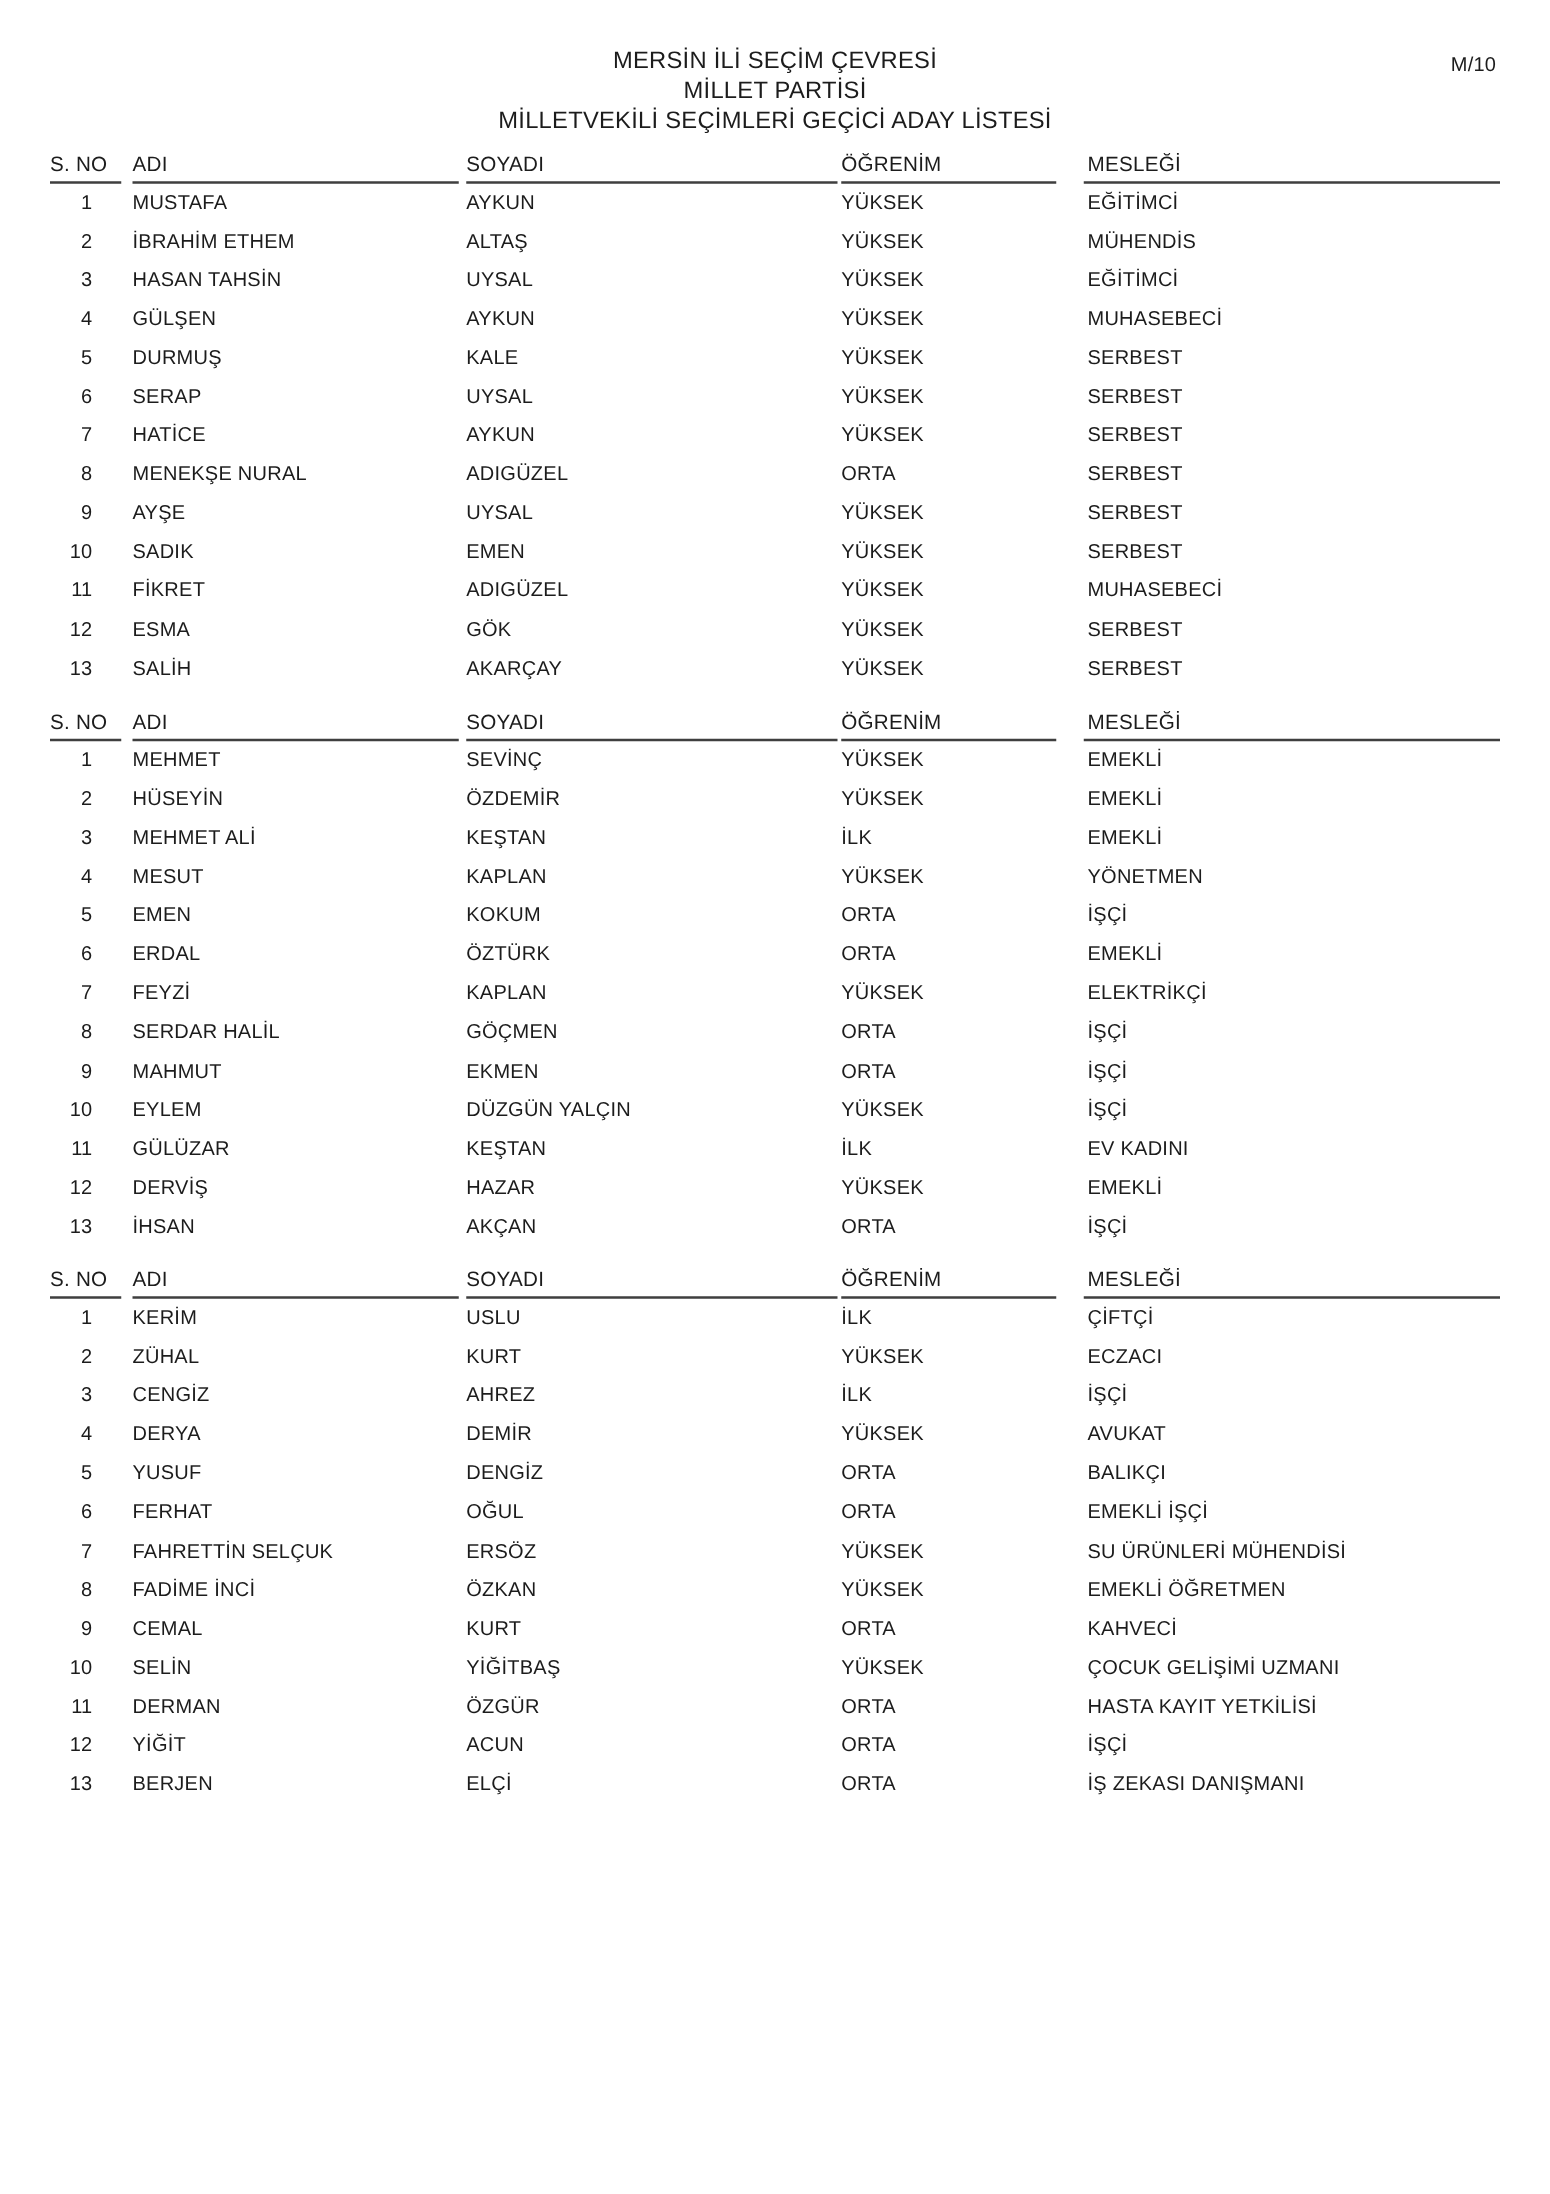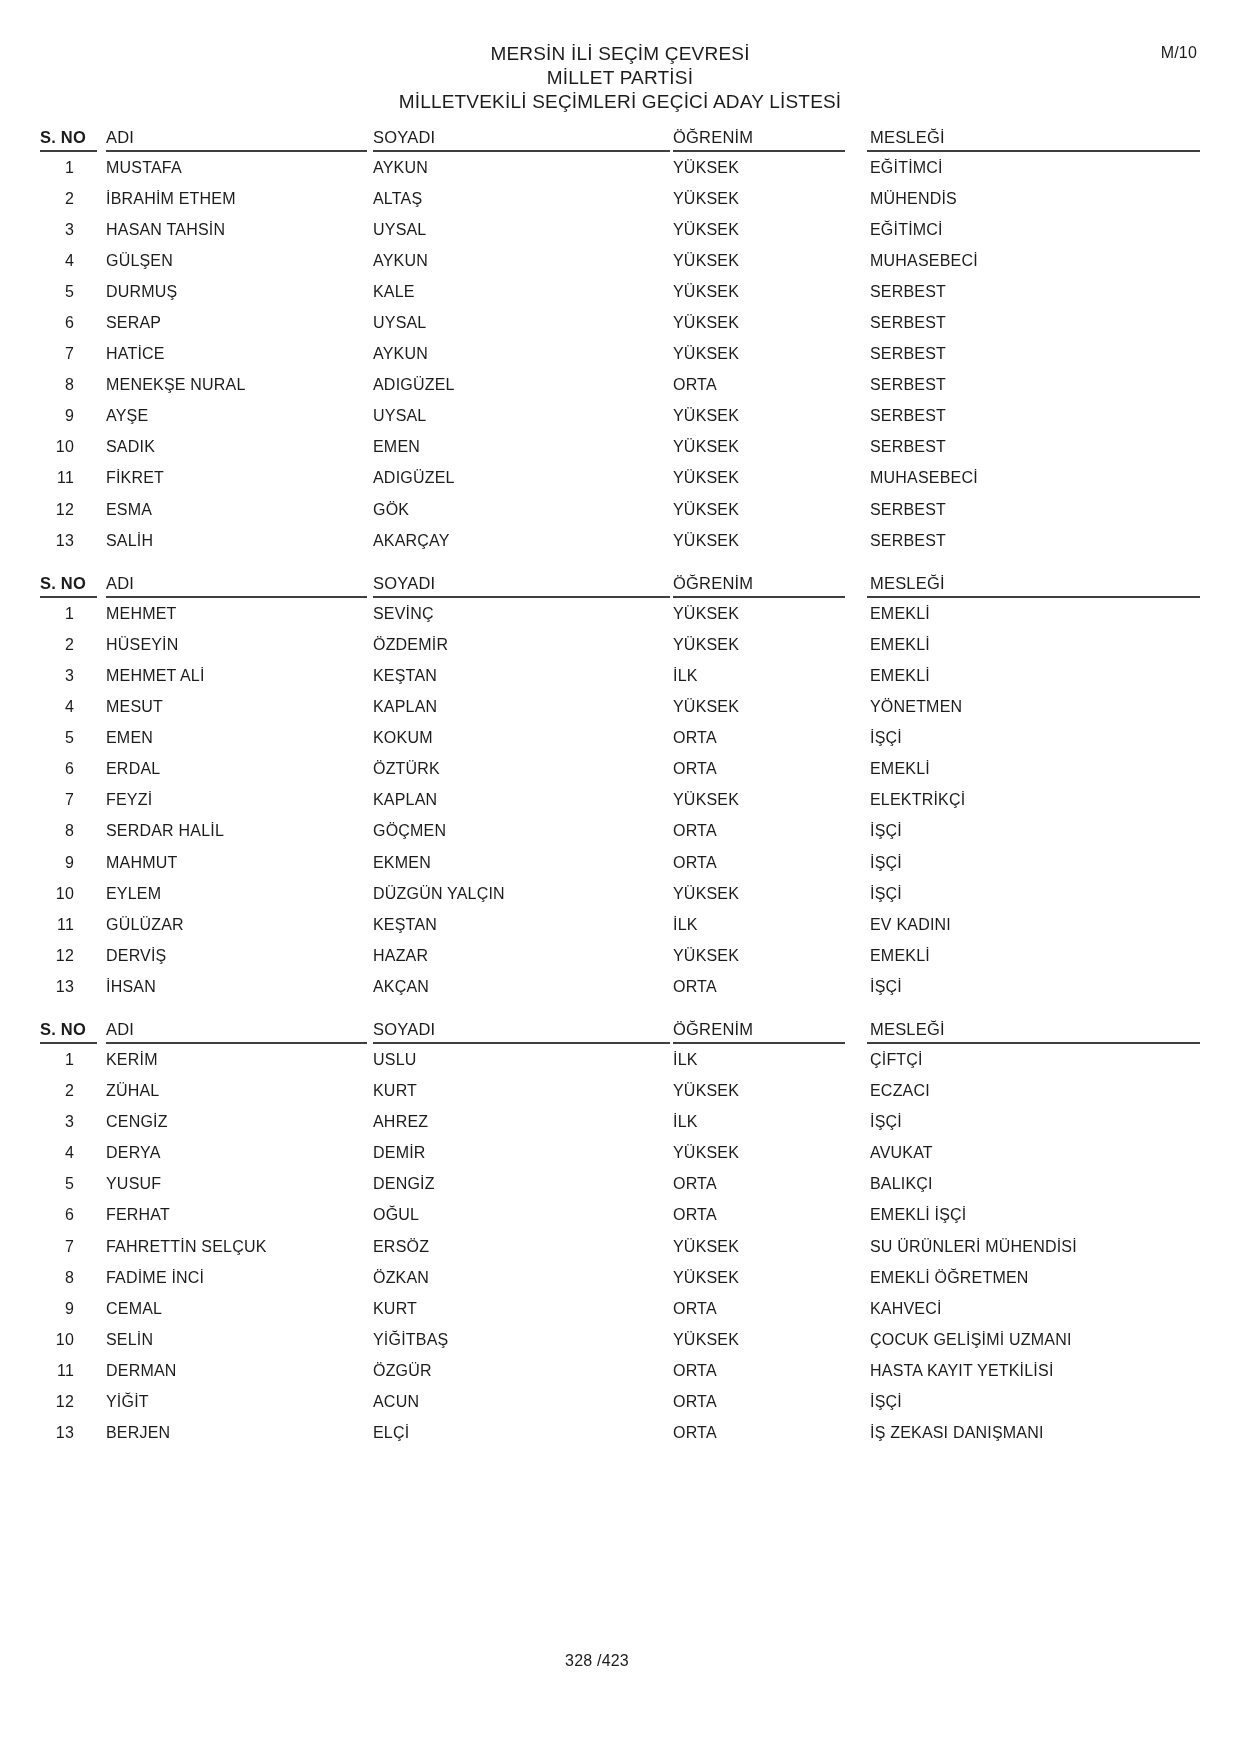--- a/index.html
+++ b/index.html
@@ -13,25 +13,25 @@
     overflow:hidden;
   }
   .page-code {
     position:absolute;
     top:44px;
     right:43px;
     font-size:16px;
     letter-spacing:0.2px;
   }
   .title-block {
-    padding-top:42px;
     text-align:center;
     font-size:19px;
     line-height:24px;
     letter-spacing:0.2px;
+    margin-top:37px;
   }
   .sections {
     margin:0 40px;
     width:1160px;
   }
   .party-title {
     margin-top:32px;
     text-align:center;
     font-size:19px;
     line-height:24px;
@@ -47,21 +47,21 @@
     margin-top:19px;
     line-height:16px;
   }
   .sections > .thead:first-child { margin-top:15px; }
   .thead .cell {
     padding-bottom:5px;
     border-bottom:2px solid #3f3f3f;
     font-size:16.5px;
     white-space:nowrap;
   }
-  .thead .c0 { margin-right:9px;font-weight:bold; }
+  .thead .c0 { margin-right:9px; }
   .thead .c1 { margin-right:6px; }
   .thead .c2 { margin-right:3px; }
   .thead .c3 { margin-right:22px; }
   .trow.body { height:31.1px; align-items:center; }
   .trow.body .cell { white-space:nowrap; overflow:visible; }
   .trow.body .c0 { text-align:right; padding-right:32px; }
   .cell.c4 { padding-left:3px; }
   .page-footer {
     position:absolute;
     top:1652px;
@@ -371,14 +371,13 @@
         <div class="cell c4">İŞÇİ</div>
       </div>
       <div class="trow body">
         <div class="cell c0">13</div>
         <div class="cell c1">BERJEN</div>
         <div class="cell c2">ELÇİ</div>
         <div class="cell c3">ORTA</div>
         <div class="cell c4">İŞ ZEKASI DANIŞMANI</div>
       </div>
     </div>
-  <div class="page-footer">328 /423</div>
 </div>
 
 </body></html>

